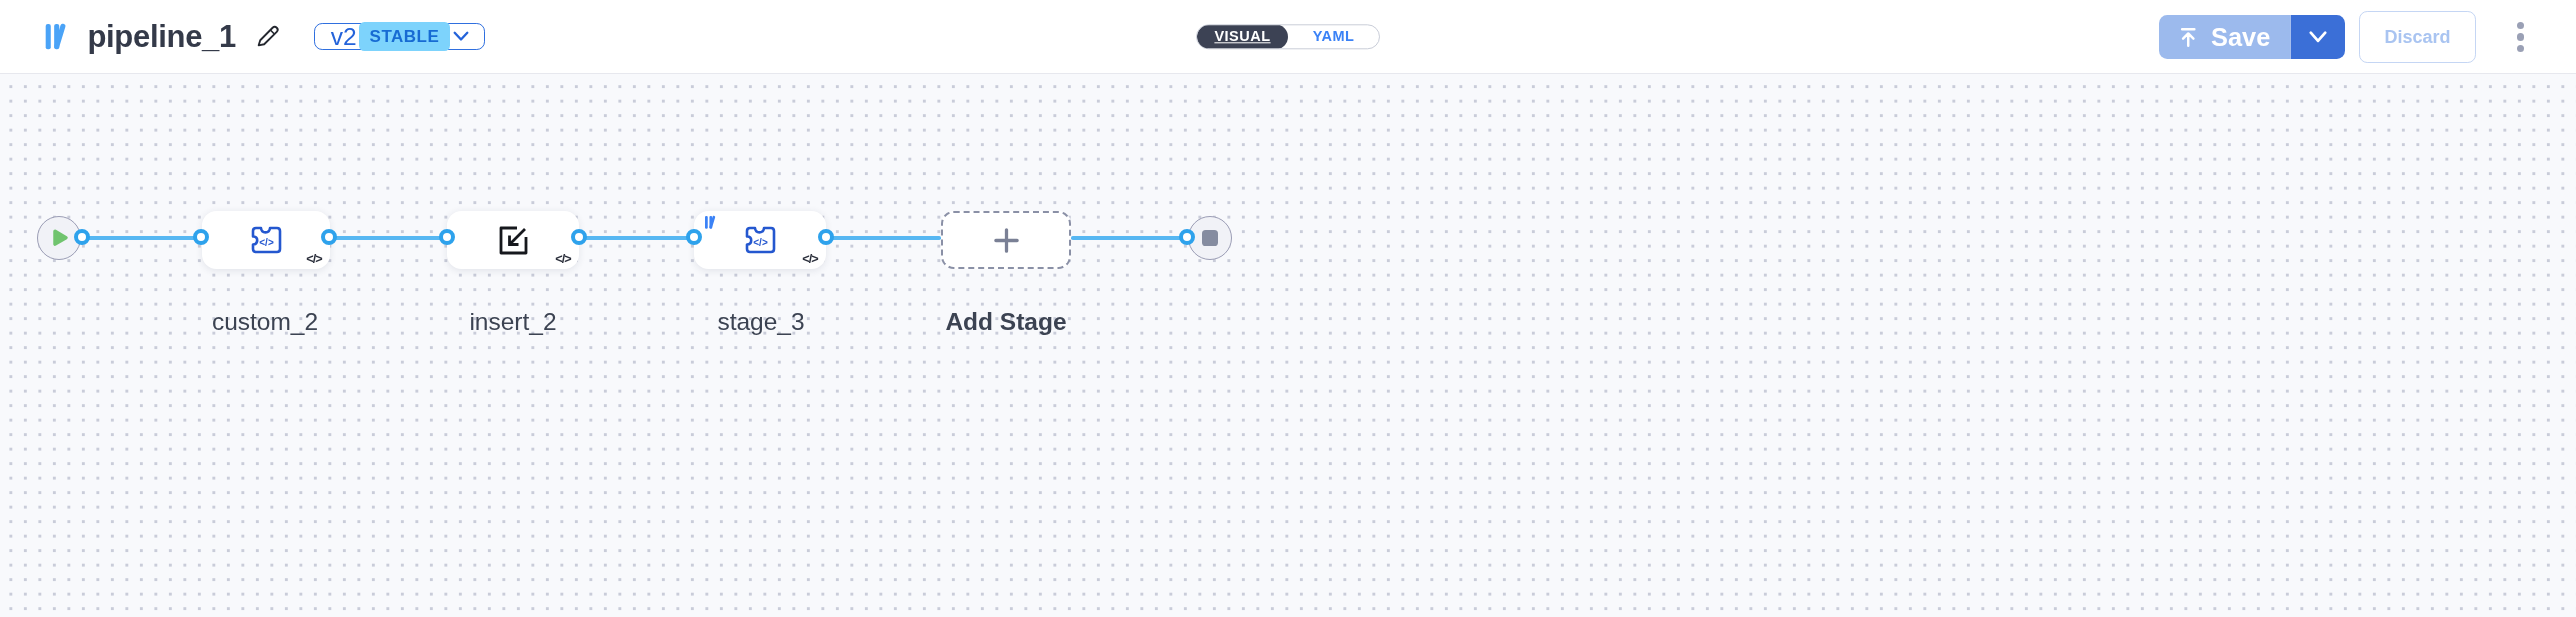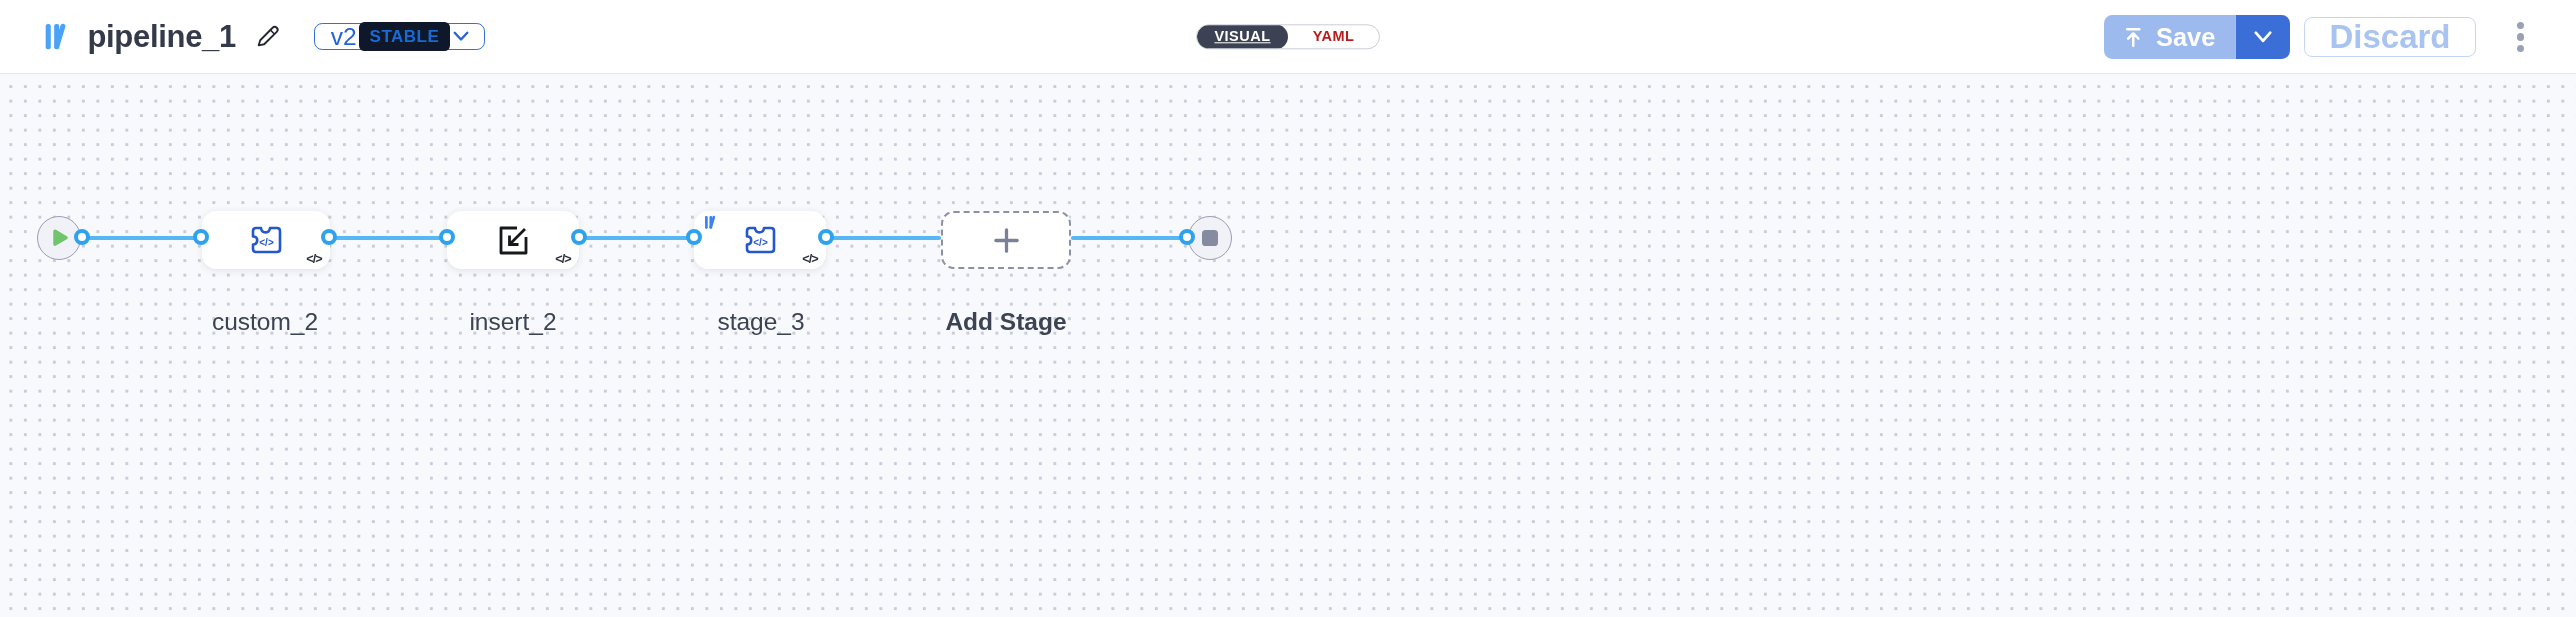--- a/index.html
+++ b/index.html
@@ -17,44 +17,44 @@
   .page-title { font-size:31px; font-weight:700; color:#343a49; letter-spacing:-0.3px; }
   .edit-btn { margin-left:16.3px; width:31px; height:31px; display:flex; align-items:center;
               justify-content:center; cursor:pointer; background:none; border:none; }
   .version-badge {
     margin-left:31px; height:27px; display:flex; align-items:center; gap:2px;
     padding:0 13.6px 0 15.4px; border:1.4px solid #2f6fdf; border-radius:8.2px;
     background:#fff; cursor:pointer;
   }
   .version-label { font-size:24.5px; color:#2463da; }
   .version-status { font-size:17px; font-weight:700; letter-spacing:0.5px; color:#176bd3;
-    background:#0f172a; border-radius:5.4px; padding:5.4px 11px 4.5px; }
+    background:#7dd3fc; border-radius:5.4px; padding:5.4px 11px 4.5px; }
 
   .view-toggle {
     position:absolute; left:50%; top:50%; transform:translate(-50%,-50%);
     display:flex; align-items:center; height:25.4px; border:0.9px solid #c9cdd8;
     border-radius:13.6px; background:#ffffff; overflow:hidden;
   }
   .toggle-seg { height:25.4px; display:flex; align-items:center; justify-content:center;
     width:91px; font-size:14.5px; font-weight:700; letter-spacing:0.5px; cursor:pointer;
-    color:#b91c1c; margin:-0.9px 0; }
+    color:#3b82f6; margin:-0.9px 0; }
   .toggle-seg.active { background:#3c4254; color:#ffffff; border-radius:13.6px;text-decoration:underline; }
 
   .header-right { position:absolute; right:42px; top:0; height:74px;
     display:flex; align-items:center; }
   .save-split { display:flex; height:44px; border-radius:8.2px; overflow:hidden; }
   .save-main { display:flex; align-items:center; gap:11px; background:#9cbaed;
     color:#ffffff; font-size:25.4px; font-weight:700; padding:0 20px 0 16.3px;
     border:none; cursor:pointer; }
   .save-caret { width:55px; background:#3b6fd7; border:none; cursor:pointer;
     display:flex; align-items:center; justify-content:center;
     border-left:1.8px solid rgba(255,255,255,0.55); }
-  .discard-btn { margin-left:13.6px; height:40px; padding:0 24.5px; background:#ffffff;
+  .discard-btn { margin-left:13.6px; height:52px; padding:0 24.5px; background:#ffffff;
     border:1.4px solid #c5d6f4; border-radius:8.2px; color:#a9c4f1;
-    font-size:33px; font-weight:700; cursor:pointer; }
+    font-size:18px; font-weight:700; cursor:pointer; }
   .kebab { margin-left:31px; width:27px; height:44px; background:none; border:none;
     display:flex; flex-direction:column; align-items:center; justify-content:center;
     gap:4.5px; cursor:pointer; }
   .kebab i { width:7.3px; height:7.3px; border-radius:50%; background:#9aa0b5; display:block; }
 
   
   .canvas {
     position:relative; width:2576px; height:544px; background:#f8f9fc;
     background-image:radial-gradient(circle, #c9ccd9 1.5px, transparent 1.6px);
     background-size:14.5px 14.5px; background-position:3.6px 5.4px;

